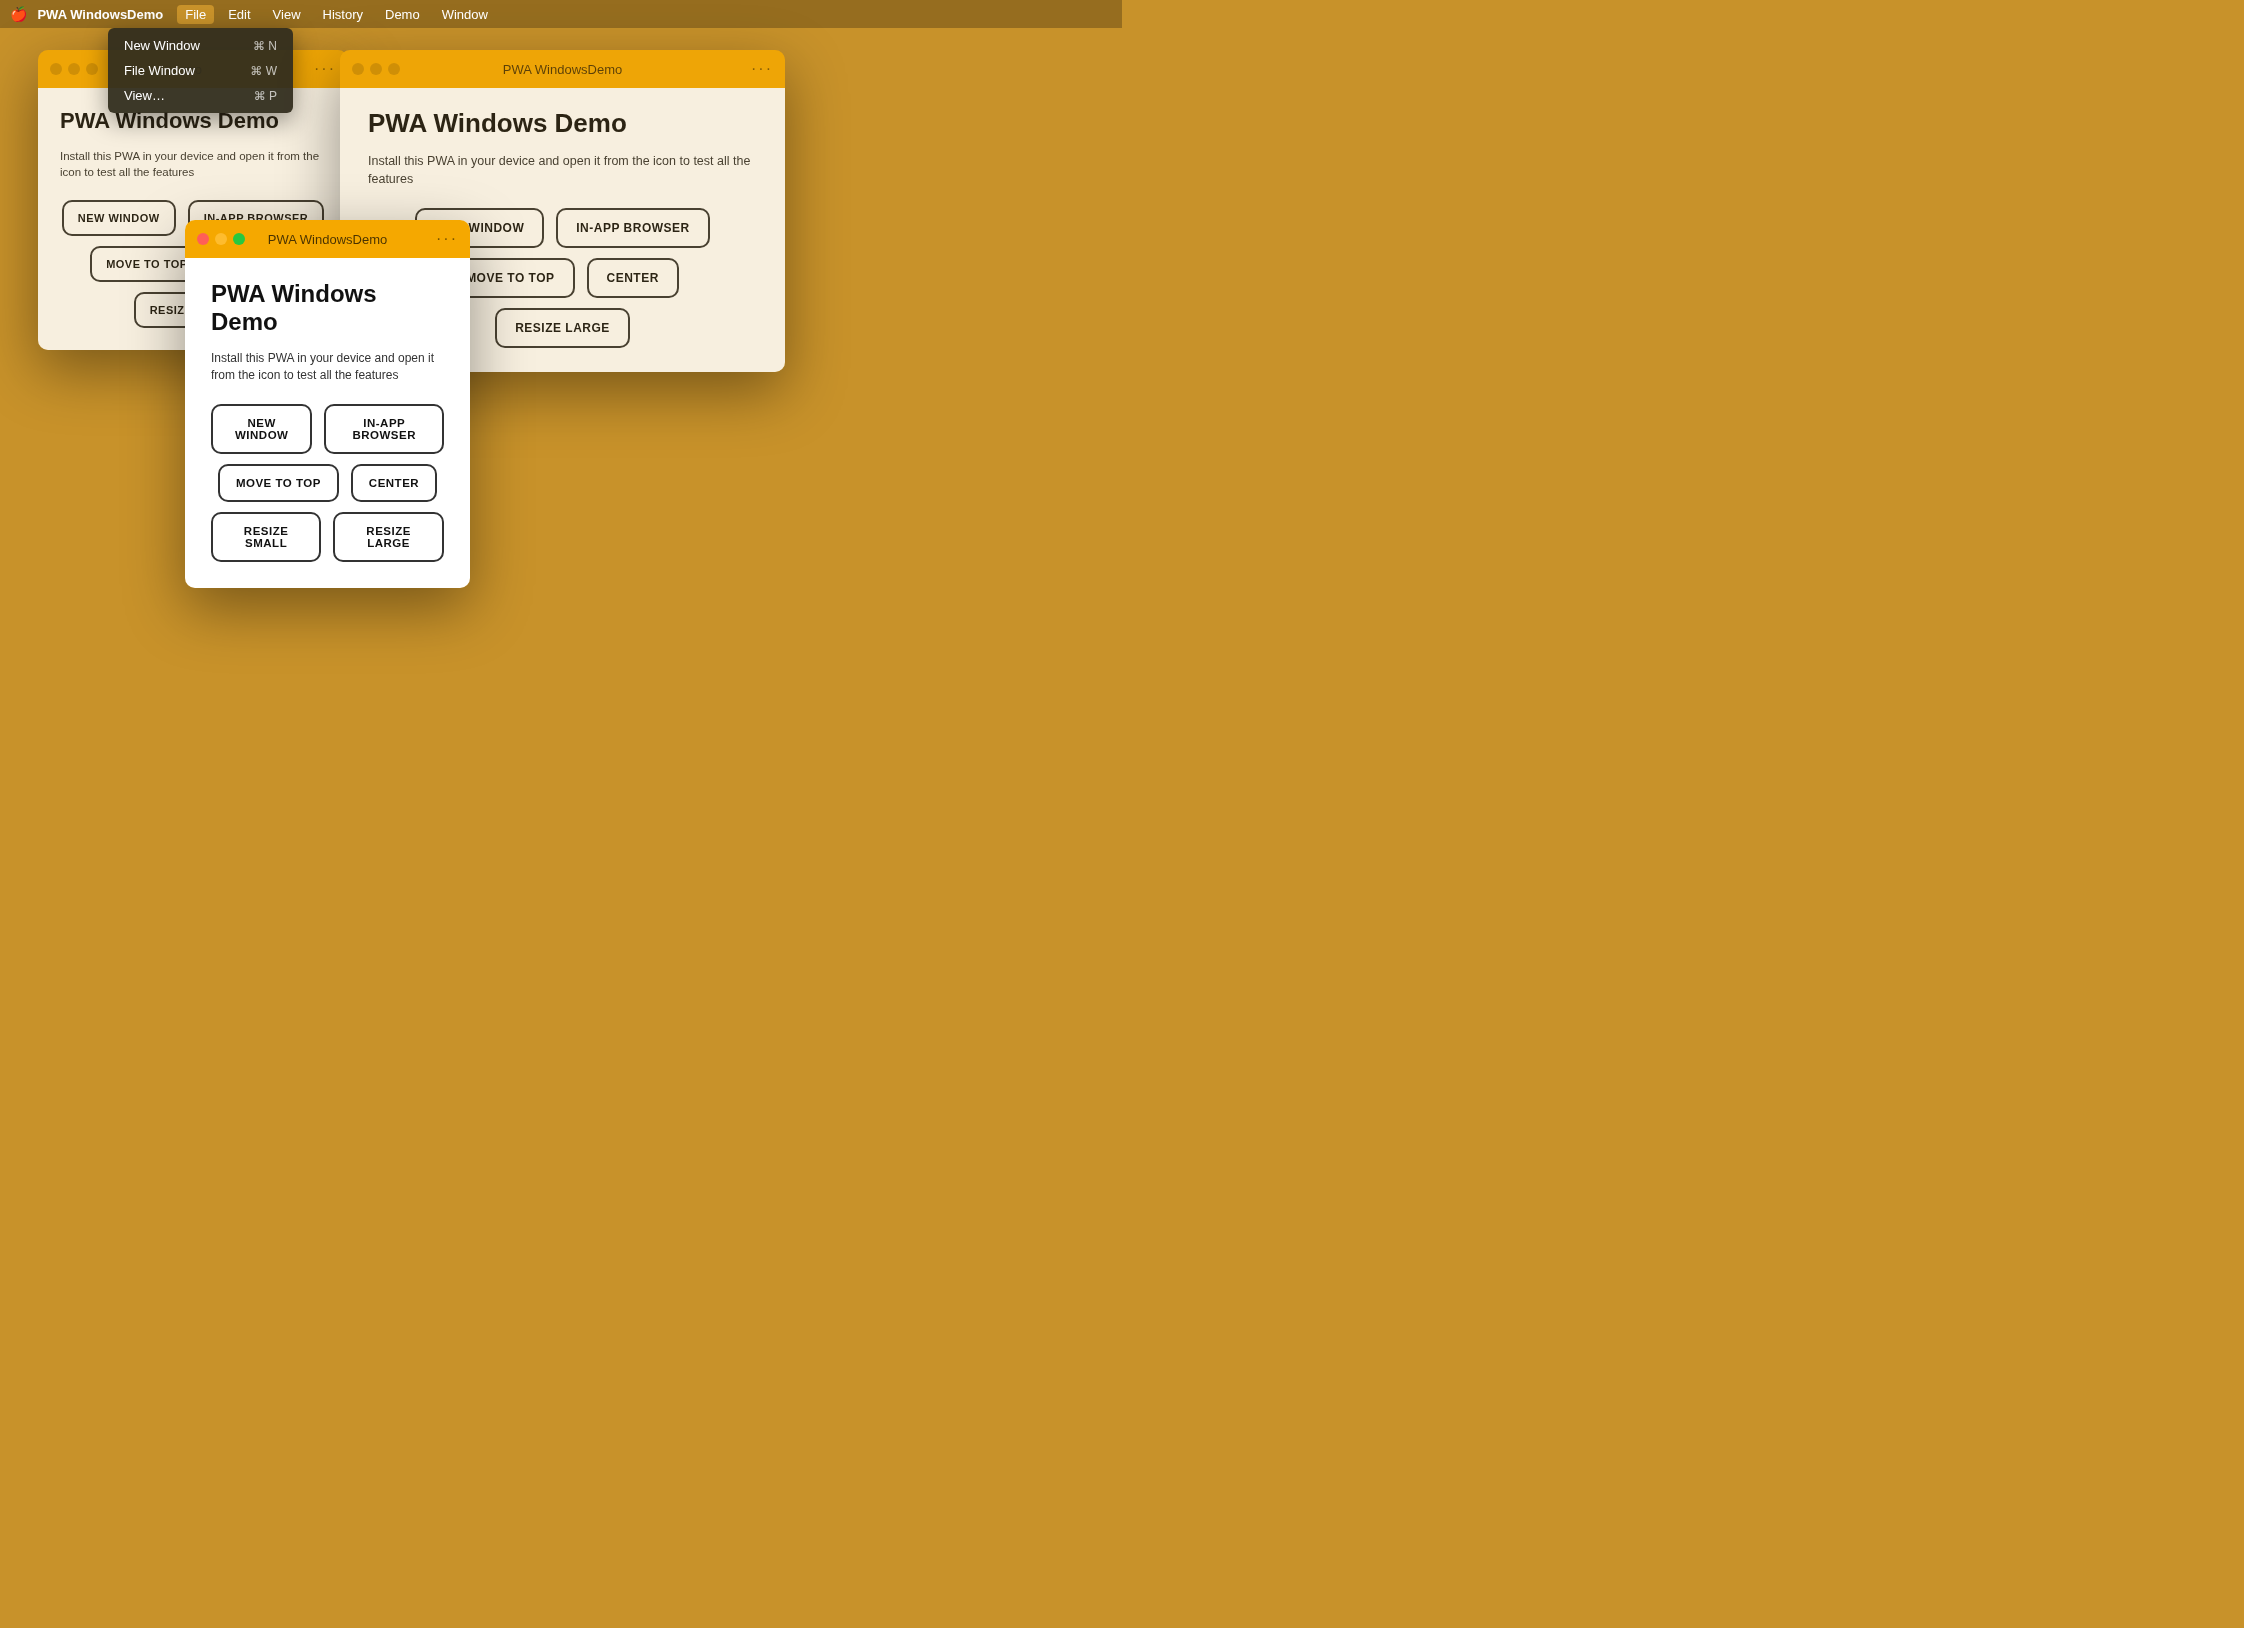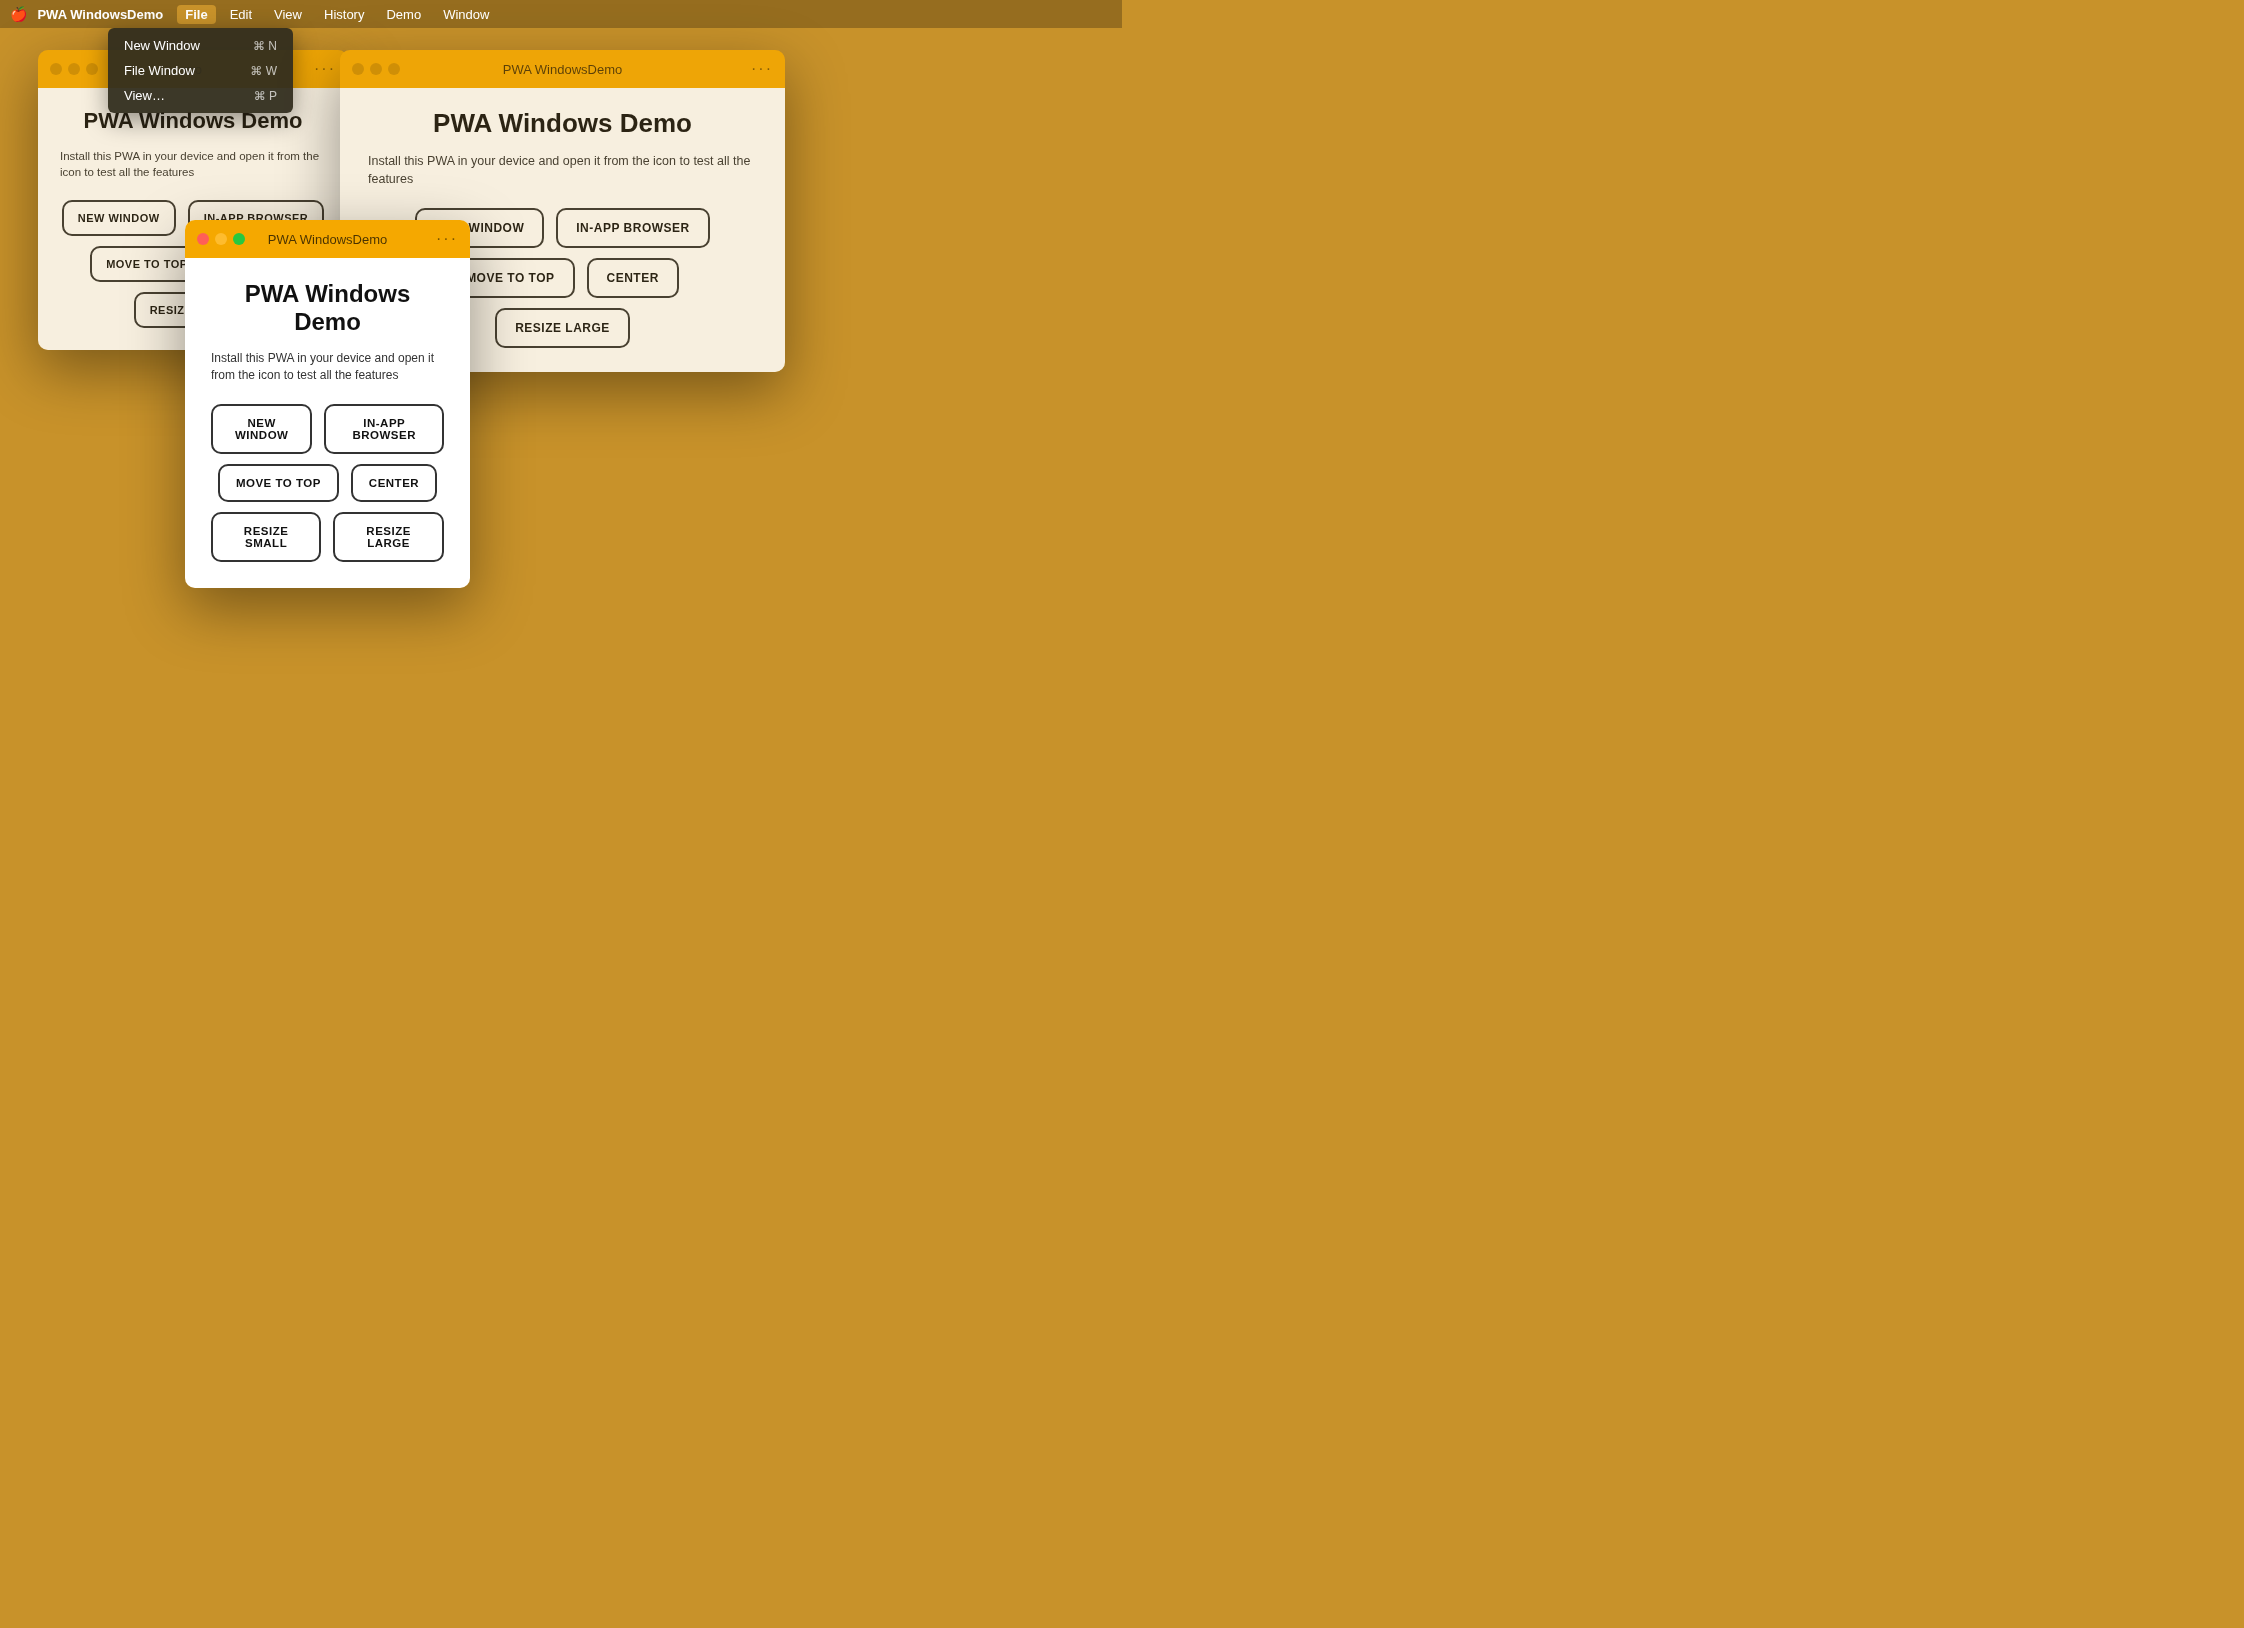--- a/index.html
+++ b/index.html
@@ -44,21 +44,20 @@
       font-size: 13px;
       color: white;
       padding: 2px 8px;
       border-radius: 4px;
       cursor: default;
     }
 
     .menubar-item.active {
       background: #C8922A;
       color: white;
-      font-weight: bold;
     }
 
     
     .file-menu-dropdown {
       position: absolute;
       top: 28px;
       left: 108px;
       background: rgba(50, 45, 30, 0.95);
       border-radius: 6px;
       padding: 5px 0;
@@ -139,21 +138,20 @@
 
     .window-content {
       background: white;
       padding: 24px 30px 28px;
     }
 
     .pwa-heading {
       font-size: 26px;
       font-weight: 800;
       color: #111;
-      text-align: center;
       margin-bottom: 14px;
     }
 
     .pwa-description {
       font-size: 13px;
       color: #333;
       line-height: 1.4;
       margin-bottom: 20px;
     }
 

